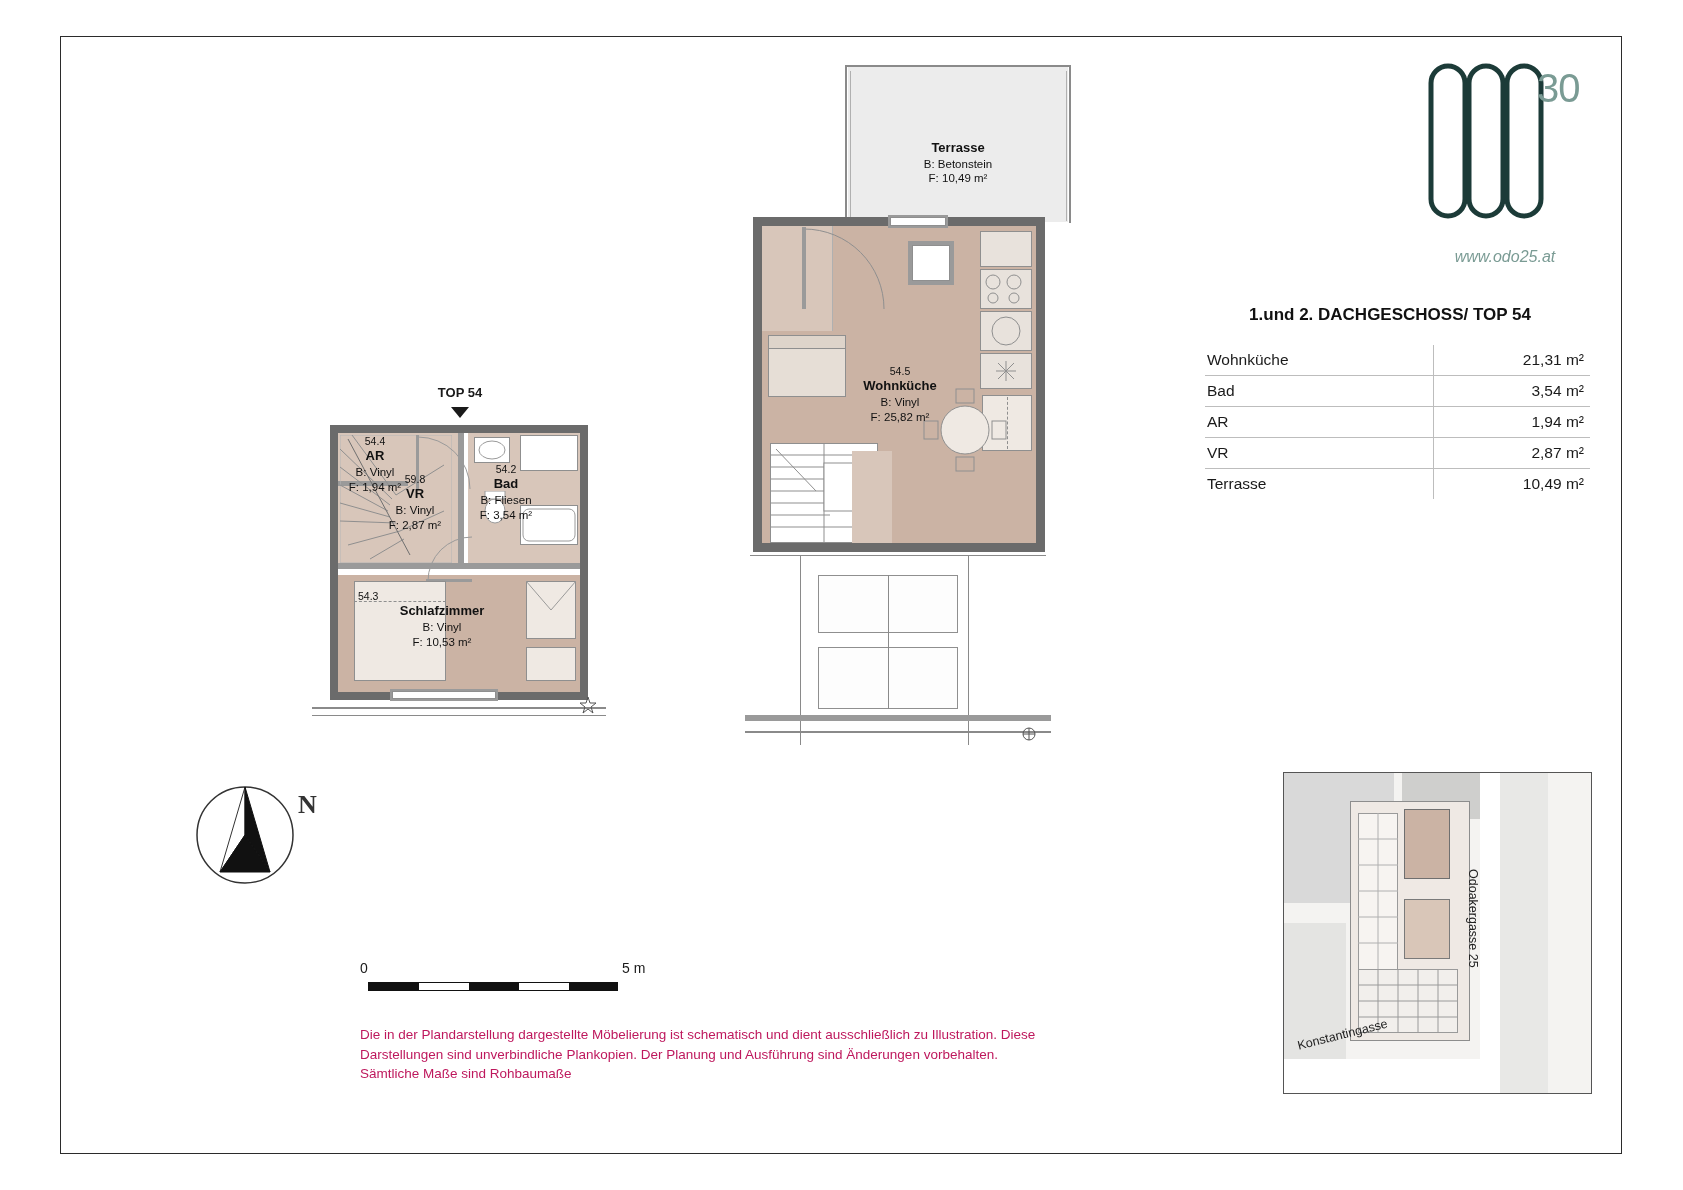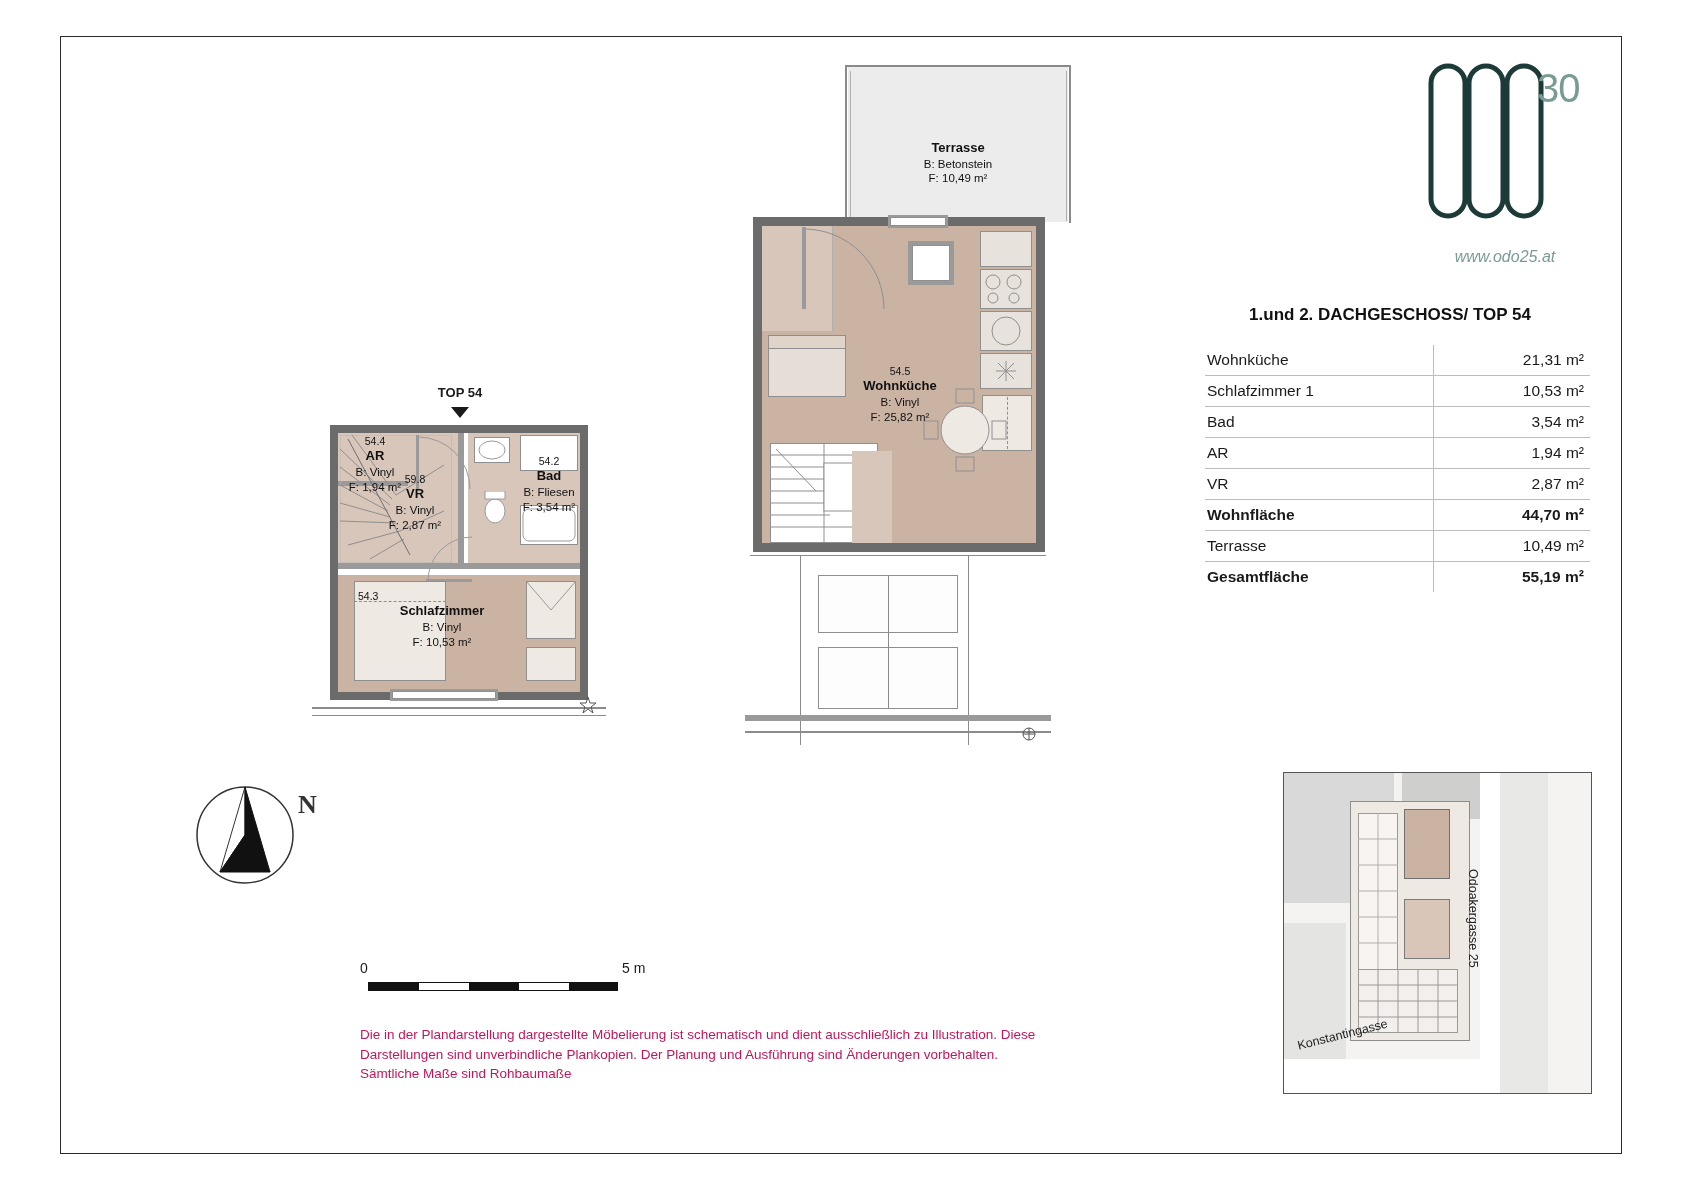--- a/index.html
+++ b/index.html
@@ -194,48 +194,36 @@
   </div>
   <div class="website">www.odo25.at</div>
 
   <div class="plan-title">1.und 2. DACHGESCHOSS/ TOP 54</div>
 
   <table class="area-table">
     <tbody>
       <tr>
         <td class="lbl">Wohnküche</td>
         <td class="val">21,31 m²</td>
-      </tr>
-      <tr>
-        <td class="lbl">Schlafzimmer 1</td>
-        <td class="val">10,53 m²</td>
       </tr>
       <tr>
         <td class="lbl">Bad</td>
         <td class="val">3,54 m²</td>
       </tr>
       <tr>
         <td class="lbl">AR</td>
         <td class="val">1,94 m²</td>
       </tr>
       <tr>
         <td class="lbl">VR</td>
         <td class="val">2,87 m²</td>
       </tr>
-      <tr class="bold">
-        <td class="lbl">Wohnfläche</td>
-        <td class="val">44,70 m²</td>
-      </tr>
       <tr>
         <td class="lbl">Terrasse</td>
         <td class="val">10,49 m²</td>
-      </tr>
-      <tr class="bold nb">
-        <td class="lbl">Gesamtfläche</td>
-        <td class="val">55,19 m²</td>
       </tr>
     </tbody>
   </table>
 
   <div class="plan" style="left:790px; top:55px; width:320px; height:700px;">
 
     <div class="terr-fill" style="left:58px; top:12px; width:220px; height:155px;"></div>
     <div class="thin" style="left:55px; top:10px; width:226px; height:2px;"></div>
     <div class="thin" style="left:55px; top:10px; width:2px; height:158px;"></div>
     <div class="thin" style="left:279px; top:10px; width:2px; height:158px;"></div>
@@ -404,21 +392,21 @@
       <div class="nm">AR</div>
       <div>B: Vinyl</div>
       <div>F: 1,94 m²</div>
     </div>
     <div class="lbl-room" style="left:30px; top:88px; width:110px;">
       <div class="num">59.8</div>
       <div class="nm">VR</div>
       <div>B: Vinyl</div>
       <div>F: 2,87 m²</div>
     </div>
-    <div class="lbl-room" style="left:128px; top:70px; width:96px;margin-left:43px;">
+    <div class="lbl-room" style="left:128px; top:78px; width:96px;">
       <div class="num">54.2</div>
       <div class="nm">Bad</div>
       <div>B: Fliesen</div>
       <div>F: 3,54 m²</div>
     </div>
     <div class="lbl-room" style="left:22px; top:205px; width:180px;">
       <div class="num" style="text-align:left; padding-left:6px;">54.3</div>
       <div class="nm">Schlafzimmer</div>
       <div>B: Vinyl</div>
       <div>F: 10,53 m²</div>

